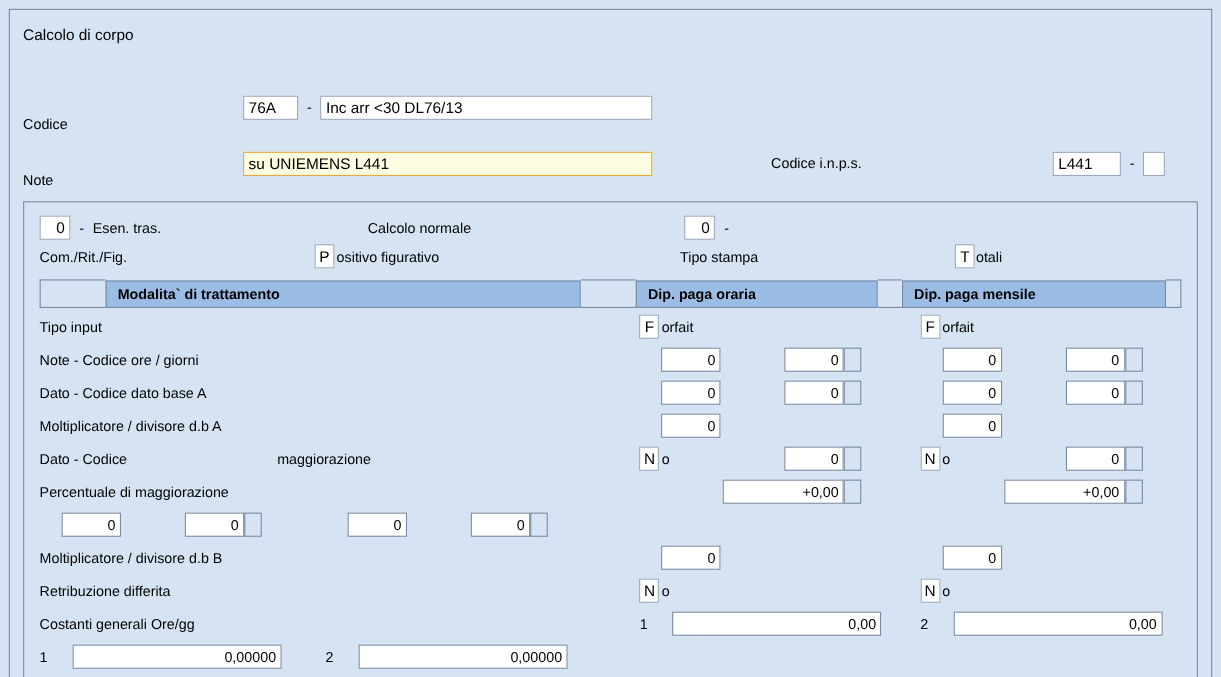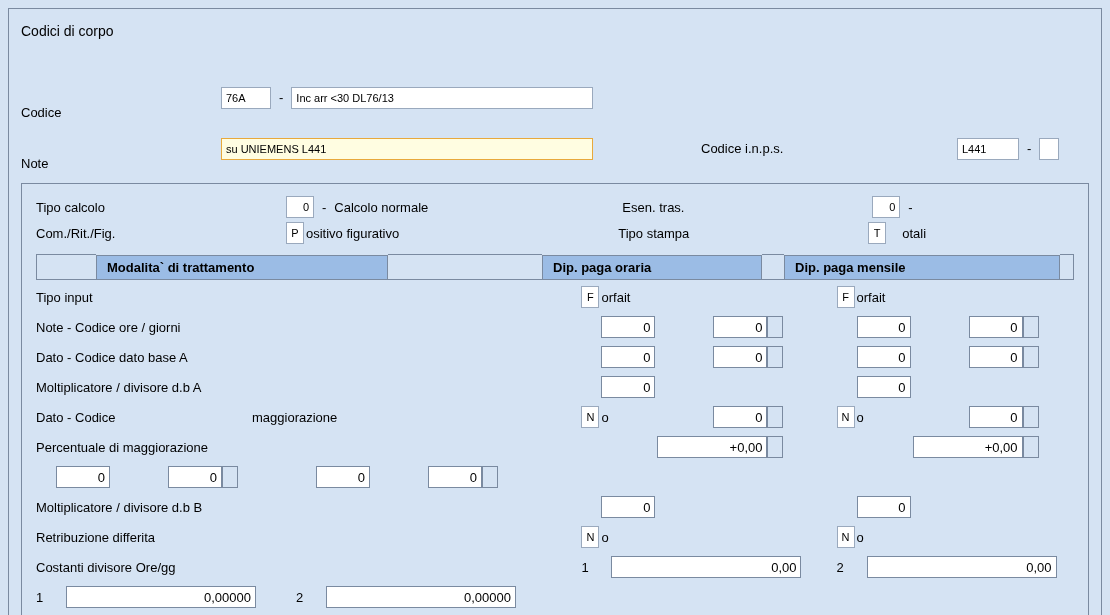--- a/index.html
+++ b/index.html
@@ -29,21 +29,21 @@
   }
   .label {
     width: 200px;
     margin-top: 30px;
   }
   .input {
     background: #fff;
     border: 1px solid #9aa9bd;
     height: 22px;
     padding: 2px 4px;
-    font-size: 11px;
+    font-size: 14px;
     font-family: inherit;
   }
   .input-highlight {
     background: #fffde1;
     border: 1px solid #e8a93c;
   }
   .dash {
     padding: 0 8px;
   }
   .inner-panel {
@@ -100,21 +100,21 @@
     border: 1px solid #7a8aa0;
     border-bottom: 1px solid #7a8aa0;
     height: 26px;
     background: #d5e3f3;
   }
 </style>
 </head>
 <body>
 
 <div class="outer-panel">
-  <div class="title">Codici di corpo</div>
+  <div class="title">Calcolo di corpo</div>
 
   <div class="row">
     <div class="label">Codice</div>
     <input class="input" style="width: 50px;" value="76A">
     <span class="dash">-</span>
     <input class="input" style="width: 302px;" value="Inc arr &lt;30 DL76/13">
   </div>
 
   <div class="row">
     <div class="label">Note</div>
@@ -122,46 +122,45 @@
     <div style="width:108px"></div>
     <div style="width:256px">Codice i.n.p.s.</div>
     <input class="input" style="width: 62px;" value="L441">
     <span class="dash">-</span>
     <input class="input" style="width: 20px;">
   </div>
 
   <div class="inner-panel">
 
     <div class="head-row">
-      <div class="hlab1">Tipo calcolo</div>
       <input class="input" style="width: 28px; text-align: right;" value="0">
       <span class="dash">-</span>
+      <div style="width:250px">Esen. tras.</div>
       <div style="width:288px">Calcolo normale</div>
-      <div style="width:250px">Esen. tras.</div>
       <input class="input" style="width: 28px; text-align: right;" value="0">
       <span class="dash">-</span>
     </div>
 
     <div class="head-row">
       <div class="hlab1">Com./Rit./Fig.</div>
       <input class="input" style="width: 18px; text-align: center; padding: 2px 1px;" value="P">
       <span style="margin-left:2px">ositivo figurativo</span>
       <div style="width:219px"></div>
       <div style="width:250px">Tipo stampa</div>
       <input class="input" style="width: 18px; text-align: center; padding: 2px 1px;" value="T">
-      <span style="margin-left:16px">otali</span>
+      <span style="margin-left:1px">otali</span>
     </div>
 
     <div class="tabs-row">
       <div class="tab-stub" style="width:60px;border-right:none"></div>
-      <div class="section-bar" style="width:292px">Modalita` di trattamento</div>
+      <div class="section-bar" style="width:432px">Modalita` di trattamento</div>
       <div class="tab-stub" style="flex:1;border-left:none;border-right:none"></div>
       <div class="section-bar" style="width:220px">Dip. paga oraria</div>
       <div class="tab-stub" style="width:22px;border-left:none;border-right:none"></div>
-      <div class="section-bar" style="width:276px">Dip. paga mensile</div>
+      <div class="section-bar" style="width:240px">Dip. paga mensile</div>
       <div class="tab-stub" style="width:14px;border-left:none"></div>
     </div>
 
     <div>
 
       <div class="grid-row">
         <div class="gl">Tipo input</div>
         <div style="width:260px;display:flex;align-items:center">
           <input class="input" style="width: 18px; text-align: center; padding: 2px 1px;" value="F">
           <span style="margin-left:2px">orfait</span>
@@ -288,21 +287,21 @@
           <input class="input" style="width: 18px; text-align: center; padding: 2px 1px;" value="N">
           <span style="margin-left:2px">o</span>
         </div>
         <div style="width:242px;display:flex;align-items:center">
           <input class="input" style="width: 18px; text-align: center; padding: 2px 1px;" value="N">
           <span style="margin-left:2px">o</span>
         </div>
       </div>
 
       <div class="grid-row">
-        <div class="gl">Costanti divisore Ore/gg</div>
+        <div class="gl">Costanti generali Ore/gg</div>
         <div style="width:260px;display:flex;align-items:center">
           <span style="width:30px">1</span>
           <span class="valbox" style="width:190px">0,00</span>
         </div>
         <div style="width:242px;display:flex;align-items:center">
           <span style="width:30px">2</span>
           <span class="valbox" style="width:190px">0,00</span>
         </div>
       </div>
 

